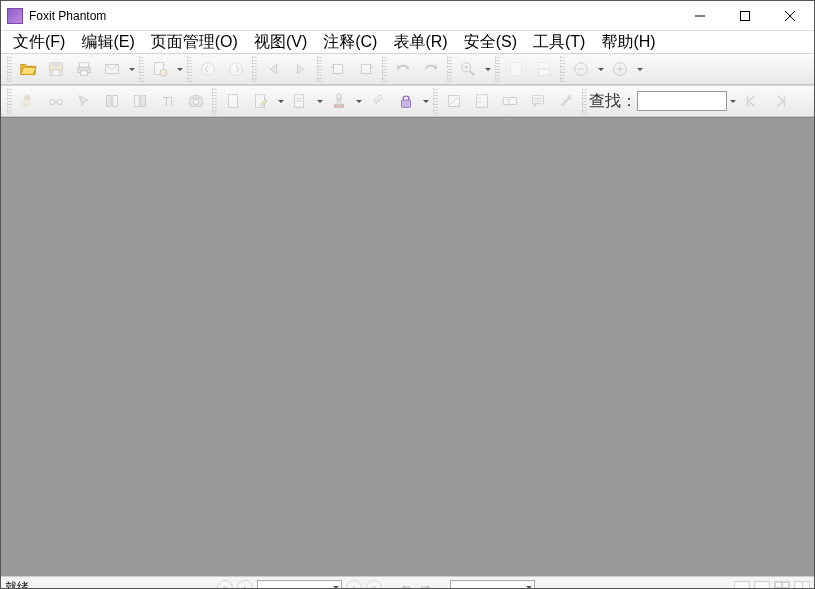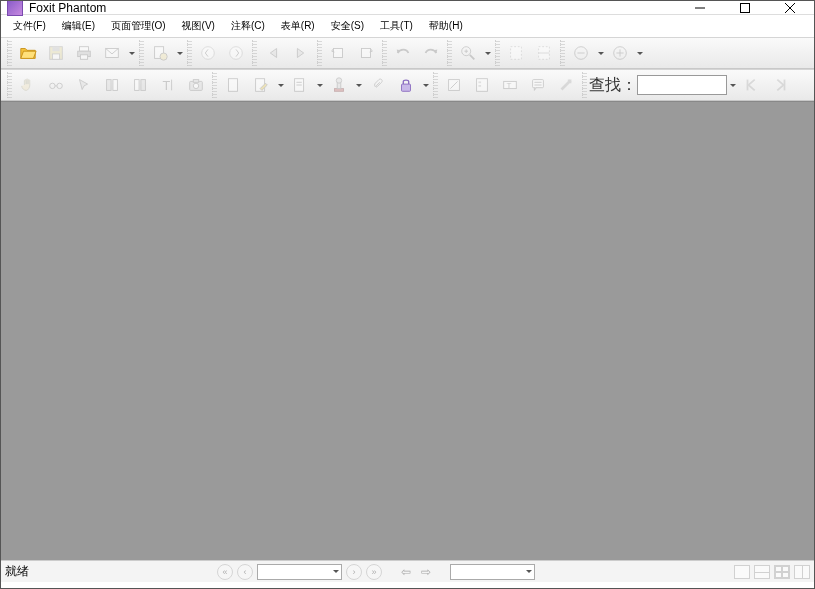--- a/index.html
+++ b/index.html
@@ -1,27 +1,27 @@
 <!DOCTYPE html>
 <html><head>
 <meta charset="utf-8">
 <style>
 * { margin:0; padding:0; box-sizing:border-box; font-family:"Microsoft YaHei","SimSun",Arial,sans-serif; }
 body { background:#fff; width:815px; height:589px; overflow:hidden; border:1px solid #555; }
 
 
-.titlebar { height:14px; display:flex; align-items:center; padding:0 2px; background:#fff; border-bottom:1px solid #ddd; }
+.titlebar { height:30px; display:flex; align-items:center; padding:0 2px; background:#fff; border-bottom:1px solid #ddd; }
 .titlebar .app-icon { width:16px; height:16px; margin:0 6px 0 4px; background:linear-gradient(135deg,#8a5cc9 0%,#c78ae0 100%); border:1px solid #7a4ab0; display:inline-block; }
 .titlebar .title { font-size:12px; color:#000; flex:0 0 auto; }
 .titlebar .spacer { flex:1; }
 .winbtn { width:45px; height:29px; display:flex; align-items:center; justify-content:center; color:#000; }
 .winbtn svg { width:10px; height:10px; }
 
 
-.menubar { height:22px; display:flex; align-items:center; padding:0 4px; font-size:10px; background:#fff; }
+.menubar { height:22px; display:flex; align-items:center; padding:0 4px; font-size:16px; background:#fff; }
 .menuitem { padding:2px 8px; cursor:default; }
 
 
 .toolbar { display:flex; align-items:center; padding:2px 4px; background:linear-gradient(#fafafa,#e9e9e9); border-top:1px solid #d5d5d5; border-bottom:1px solid #c8c8c8; height:32px; }
 .tb-sep { width:5px; height:26px; margin:0 2px; background:repeating-linear-gradient(0deg,#bbb 0 1px,transparent 1px 3px); opacity:.5; border-left:1px dotted #aaa; }
 .tb-btn { width:26px; height:26px; display:flex; align-items:center; justify-content:center; border:1px solid transparent; border-radius:2px; margin:0 1px; }
 .tb-btn.disabled { opacity:.45; }
 .tb-btn svg { width:18px; height:18px; }
 .tb-drop { width:11px; height:26px; display:flex; align-items:center; justify-content:center; }
 .tb-drop::after { content:""; border:3px solid transparent; border-top-color:#555; margin-top:3px; }

